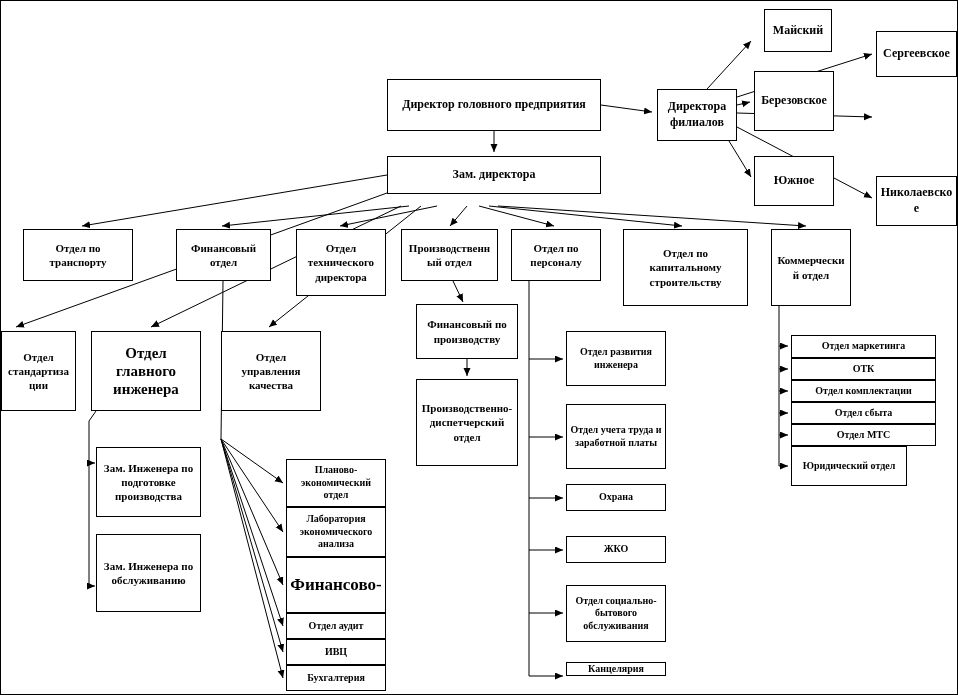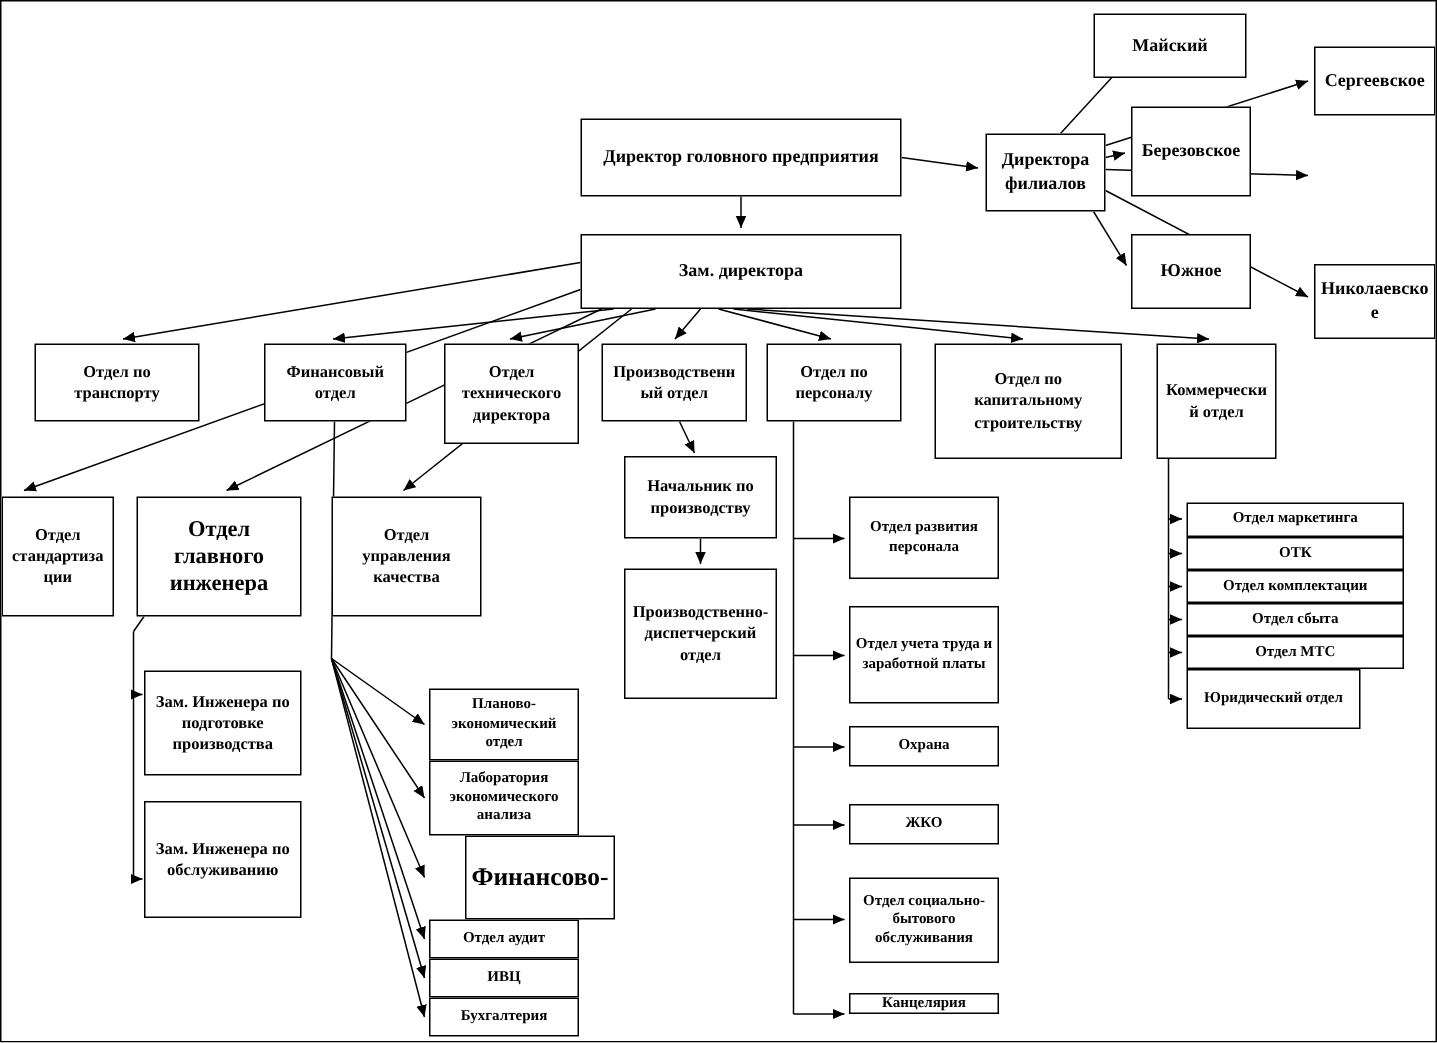--- a/index.html
+++ b/index.html
@@ -26,21 +26,21 @@
     font-weight: bold;
     font-size: 11px;
     line-height: 1.3;
     padding: 1px 3px;
     overflow-wrap: break-word;
     word-break: break-word;
   }
   .fs10 { font-size: 10px; line-height: 1.25; }
   .fs12 { font-size: 12px; }
   .fs15 { font-size: 15px; line-height: 1.2; }
-  .fs17 { font-size: 17px; line-height: 1.1; margin-left: 24px; }
+  .fs17 { font-size: 17px; line-height: 1.1; }
 </style>
 </head>
 <body>
 
 <div class="canvas">
 
   <svg class="lines" width="958" height="695" viewBox="0 0 958 695">
     <defs>
       <marker id="arw" markerWidth="9" markerHeight="8" refX="8" refY="3.5" orient="auto" markerUnits="userSpaceOnUse">
         <path d="M0,0 L8,3.5 L0,7 z" fill="#000"></path>
@@ -97,55 +97,55 @@
       <line x1="778" y1="345" x2="787" y2="345" marker-end="url(#arw)"></line>
       <line x1="778" y1="368" x2="787" y2="368" marker-end="url(#arw)"></line>
       <line x1="778" y1="390" x2="787" y2="390" marker-end="url(#arw)"></line>
       <line x1="778" y1="412" x2="787" y2="412" marker-end="url(#arw)"></line>
       <line x1="778" y1="434" x2="787" y2="434" marker-end="url(#arw)"></line>
       <line x1="778" y1="465" x2="787" y2="465" marker-end="url(#arw)"></line>
     </g>
   </svg>
 
   <div class="node fs12" style="left:386px;top:78px;width:214px;height:52px">Директор головного предприятия</div>
-  <div class="node fs12" style="left:386px;top:155px;width:214px;height:50px">Зам. директора</div>
+  <div class="node fs12" style="left:386px;top:155px;width:214px;height:38px">Зам. директора</div>
   <div class="node fs12" style="left:656px;top:88px;width:80px;height:52px">Директора филиалов</div>
 
-  <div class="node fs12" style="left:728px;top:8px;width:102px;height:43px">Майский</div>
+  <div class="node fs12" style="left:763px;top:8px;width:68px;height:43px">Майский</div>
   <div class="node fs12" style="left:875px;top:30px;width:81px;height:46px">Сергеевское</div>
   <div class="node fs12" style="left:753px;top:70px;width:80px;height:60px">Березовское</div>
   <div class="node fs12" style="left:753px;top:155px;width:80px;height:50px">Южное</div>
   <div class="node fs12" style="left:875px;top:175px;width:81px;height:50px">Николаевское</div>
 
   <div class="node" style="left:22px;top:228px;width:110px;height:52px">Отдел по транспорту</div>
   <div class="node" style="left:175px;top:228px;width:95px;height:52px">Финансовый отдел</div>
   <div class="node" style="left:295px;top:228px;width:90px;height:67px">Отдел технического директора</div>
   <div class="node" style="left:400px;top:228px;width:97px;height:52px">Производственный отдел</div>
   <div class="node" style="left:510px;top:228px;width:90px;height:52px">Отдел по персоналу</div>
   <div class="node" style="left:622px;top:228px;width:125px;height:77px">Отдел по капитальному строительству</div>
   <div class="node" style="left:770px;top:228px;width:80px;height:77px">Коммерческий отдел</div>
 
   <div class="node" style="left:0px;top:330px;width:75px;height:80px">Отдел стандартизации</div>
   <div class="node fs15" style="left:90px;top:330px;width:110px;height:80px">Отдел главного инженера</div>
   <div class="node" style="left:220px;top:330px;width:100px;height:80px">Отдел управления качества</div>
 
-  <div class="node" style="left:415px;top:303px;width:102px;height:55px">Начальник по производству</div>
+  <div class="node" style="left:415px;top:303px;width:102px;height:55px">Финансовый по производству</div>
   <div class="node" style="left:415px;top:378px;width:102px;height:87px">Производственно-диспетчерский отдел</div>
 
   <div class="node" style="left:95px;top:446px;width:105px;height:70px">Зам. Инженера по подготовке производства</div>
   <div class="node" style="left:95px;top:533px;width:105px;height:78px">Зам. Инженера по обслуживанию</div>
 
   <div class="node fs10" style="left:285px;top:458px;width:100px;height:48px">Планово-экономический отдел</div>
   <div class="node fs10" style="left:285px;top:506px;width:100px;height:50px">Лаборатория экономического анализа</div>
   <div class="node fs17" style="left:285px;top:556px;width:100px;height:56px">Финансово-</div>
   <div class="node fs10" style="left:285px;top:612px;width:100px;height:26px">Отдел аудит</div>
   <div class="node fs10" style="left:285px;top:638px;width:100px;height:26px">ИВЦ</div>
   <div class="node fs10" style="left:285px;top:664px;width:100px;height:26px">Бухгалтерия</div>
 
-  <div class="node fs10" style="left:565px;top:330px;width:100px;height:55px">Отдел развития персонала</div>
+  <div class="node fs10" style="left:565px;top:330px;width:100px;height:55px">Отдел развития инженера</div>
   <div class="node fs10" style="left:565px;top:403px;width:100px;height:65px">Отдел учета труда и заработной платы</div>
   <div class="node fs10" style="left:565px;top:483px;width:100px;height:27px">Охрана</div>
   <div class="node fs10" style="left:565px;top:535px;width:100px;height:27px">ЖКО</div>
   <div class="node fs10" style="left:565px;top:584px;width:100px;height:57px">Отдел социально-бытового обслуживания</div>
   <div class="node fs10" style="left:565px;top:661px;width:100px;height:14px">Канцелярия</div>
 
   <div class="node fs10" style="left:790px;top:334px;width:145px;height:23px">Отдел маркетинга</div>
   <div class="node fs10" style="left:790px;top:357px;width:145px;height:22px">ОТК</div>
   <div class="node fs10" style="left:790px;top:379px;width:145px;height:22px">Отдел комплектации</div>
   <div class="node fs10" style="left:790px;top:401px;width:145px;height:22px">Отдел сбыта</div>

